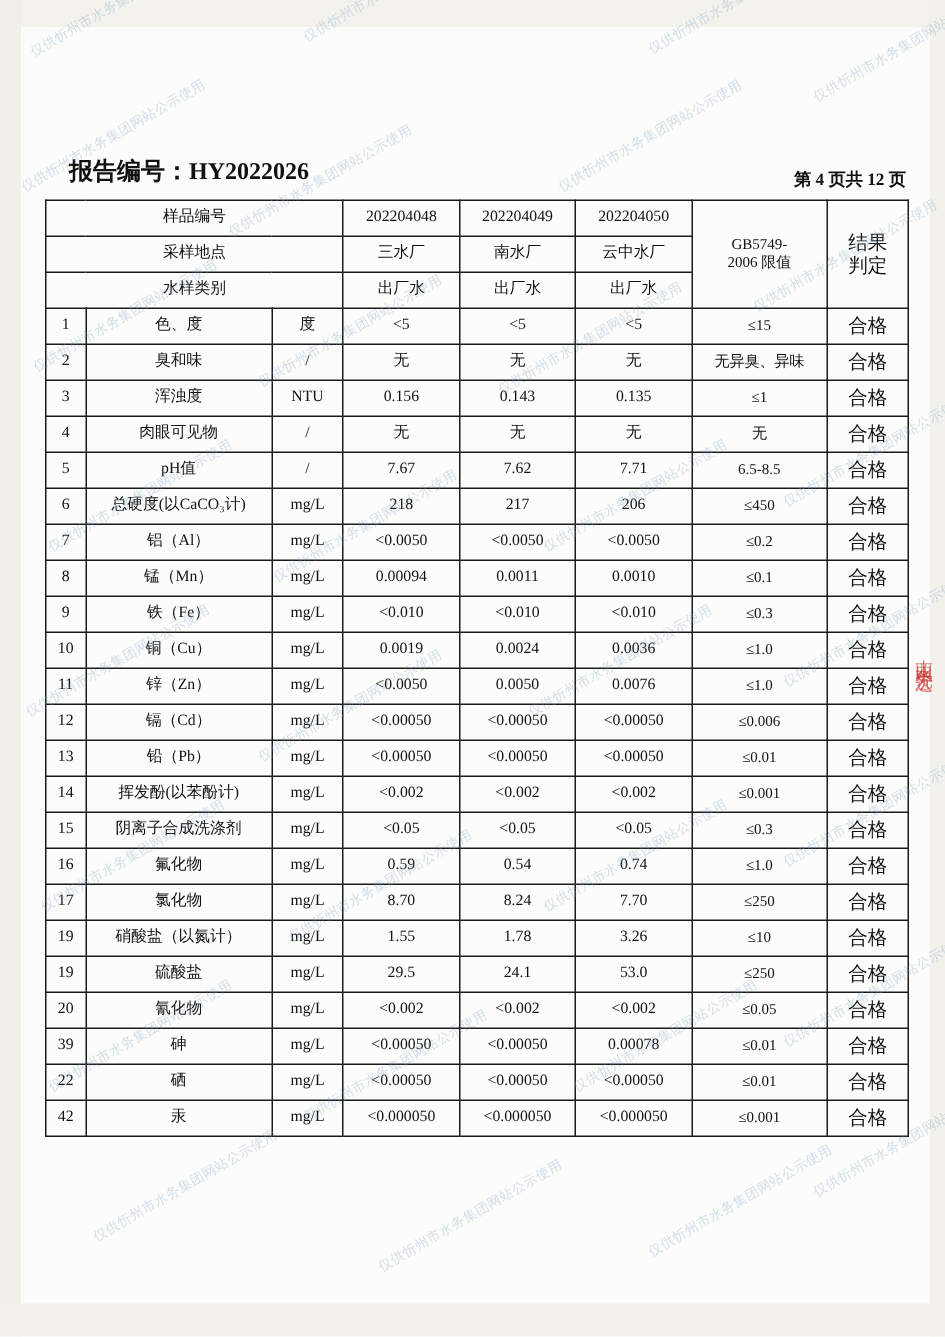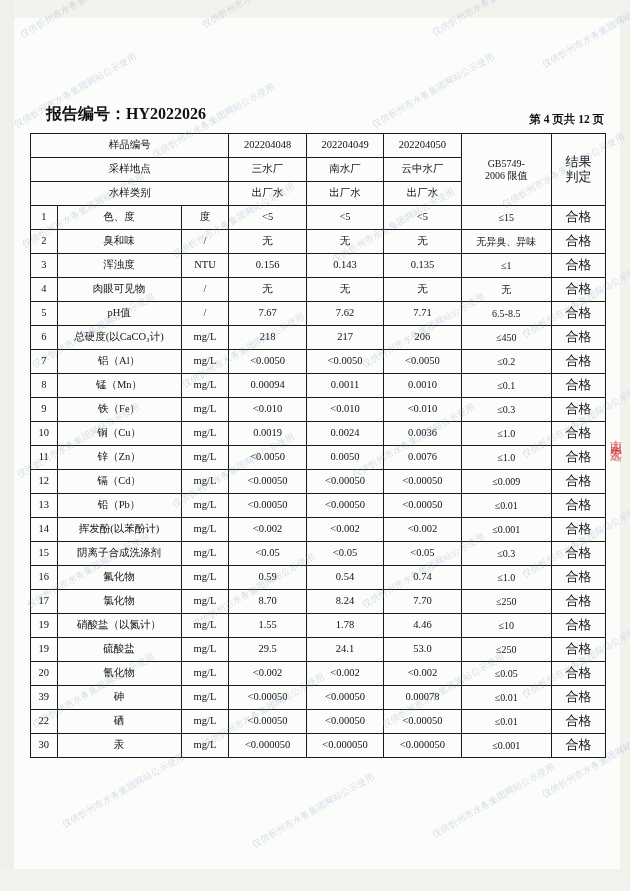--- a/index.html
+++ b/index.html
@@ -231,21 +231,21 @@
           <td class="lim">≤1.0</td>
           <td class="res">合格</td>
         </tr>
         <tr>
           <td class="idx">12</td>
           <td class="name">镉（Cd）</td>
           <td class="unit">mg/L</td>
           <td class="val">&lt;0.00050</td>
           <td class="val">&lt;0.00050</td>
           <td class="val">&lt;0.00050</td>
-          <td class="lim">≤0.009</td>
+          <td class="lim">≤0.006</td>
           <td class="res">合格</td>
         </tr>
         <tr>
           <td class="idx">13</td>
           <td class="name">铅（Pb）</td>
           <td class="unit">mg/L</td>
           <td class="val">&lt;0.00050</td>
           <td class="val">&lt;0.00050</td>
           <td class="val">&lt;0.00050</td>
           <td class="lim">≤0.01</td>
@@ -290,21 +290,21 @@
           <td class="val">7.70</td>
           <td class="lim">≤250</td>
           <td class="res">合格</td>
         </tr>
         <tr>
           <td class="idx">19</td>
           <td class="name">硝酸盐（以氮计）</td>
           <td class="unit">mg/L</td>
           <td class="val">1.55</td>
           <td class="val">1.78</td>
-          <td class="val">4.46</td>
+          <td class="val">3.26</td>
           <td class="lim">≤10</td>
           <td class="res">合格</td>
         </tr>
         <tr>
           <td class="idx">19</td>
           <td class="name">硫酸盐</td>
           <td class="unit">mg/L</td>
           <td class="val">29.5</td>
           <td class="val">24.1</td>
           <td class="val">53.0</td>
@@ -335,21 +335,21 @@
           <td class="idx">22</td>
           <td class="name">硒</td>
           <td class="unit">mg/L</td>
           <td class="val">&lt;0.00050</td>
           <td class="val">&lt;0.00050</td>
           <td class="val">&lt;0.00050</td>
           <td class="lim">≤0.01</td>
           <td class="res">合格</td>
         </tr>
         <tr>
-          <td class="idx">30</td>
+          <td class="idx">42</td>
           <td class="name">汞</td>
           <td class="unit">mg/L</td>
           <td class="val">&lt;0.000050</td>
           <td class="val">&lt;0.000050</td>
           <td class="val">&lt;0.000050</td>
           <td class="lim">≤0.001</td>
           <td class="res">合格</td>
         </tr>
       </tbody>
   </table>

